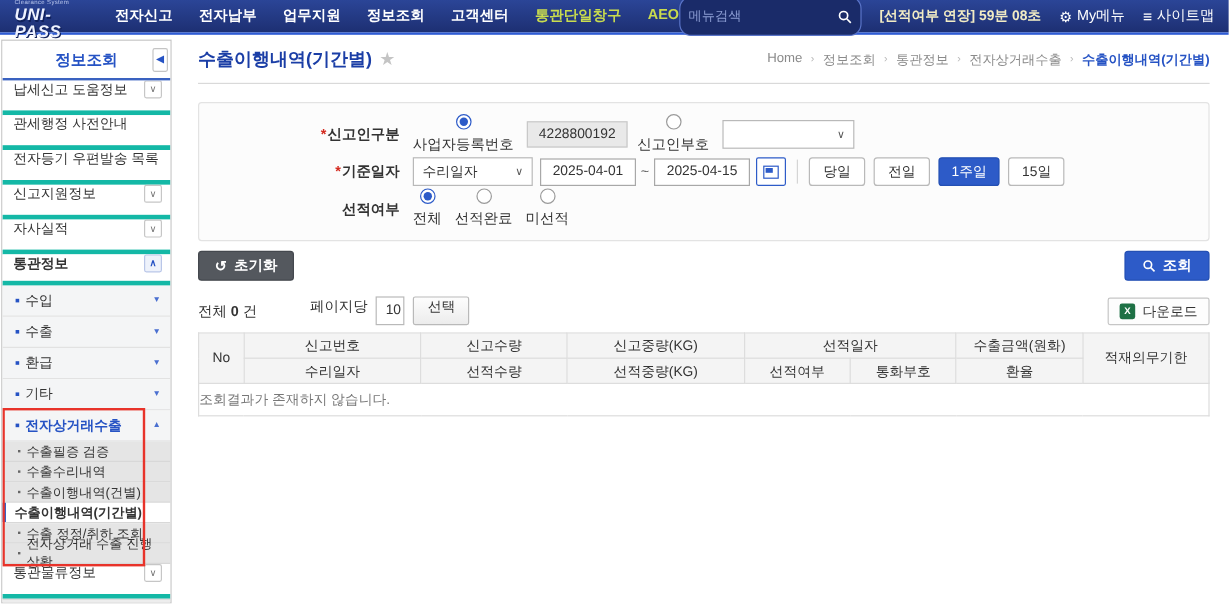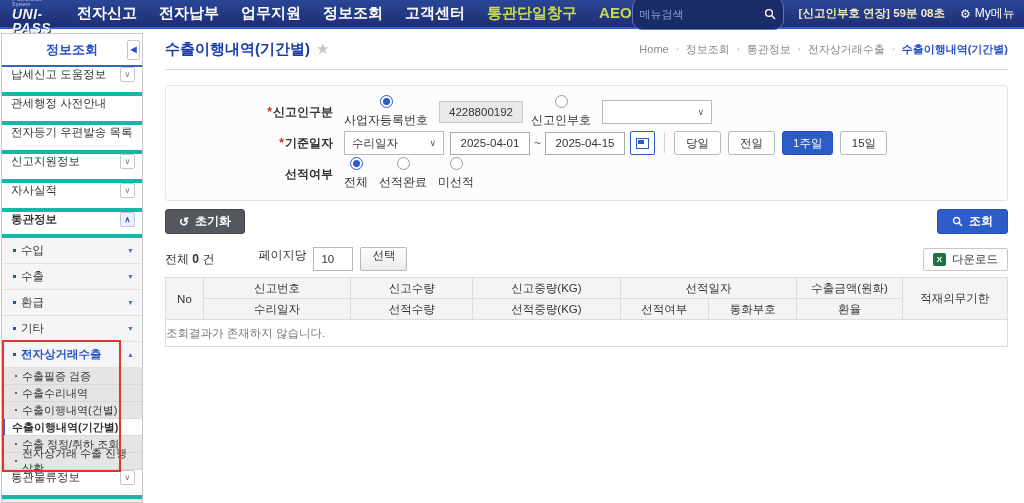--- a/index.html
+++ b/index.html
@@ -7,21 +7,21 @@
     font-family:"Liberation Sans", sans-serif; font-size:12px; color:#333; }
 
   
   .topbar{height:29px;background:linear-gradient(#2b4597,#1d2f72);border-bottom:2px solid #2e5bd4;
     display:flex;align-items:center;padding:0 12px;}
   .logo{display:flex;flex-direction:column;line-height:1;margin-right:26px;cursor:pointer;}
   .logo-tagline{font-size:5px;color:#bcc9ef;letter-spacing:.3px;}
   .logo-text{font-size:14px;font-weight:bold;font-style:italic;color:#eef2ff;letter-spacing:.5px;
     text-shadow:1px 1px 0 #10205a;}
   .topnav{display:flex;gap:22px;}
-  .topnav .nav-item{color:#fff;font-weight:bold;font-size:15px;cursor:pointer;white-space:nowrap;}
+  .topnav .nav-item{color:#fff;font-weight:bold;font-size:12px;cursor:pointer;white-space:nowrap;}
   .topnav .nav-item.hl{color:#c9dc4e;}
   .topbar-right{margin-left:auto;display:flex;align-items:center;gap:15px;}
   .search-pill{width:152px;height:33px;border:1px solid #5a74c8;border-radius:10px;background:#1a2b69;
     display:flex;align-items:center;justify-content:space-between;padding:0 7px;}
   .search-pill input{background:transparent;border:none;outline:none;color:#9fb0e0;font-size:11px;width:112px;
     font-family:"Liberation Sans",sans-serif;}
   .search-pill input::placeholder{color:#8d9ed4;}
   .logout-info{color:#f2ecc4;font-size:11.5px;font-weight:bold;white-space:nowrap;}
   .tb-link{color:#fff;font-size:12px;display:flex;align-items:center;gap:4px;cursor:pointer;white-space:nowrap;}
   .gear{font-size:12px;color:#fff;}
@@ -102,21 +102,21 @@
   .actions-row{display:flex;margin-top:8px;align-items:center;}
   .btn-reset{height:25px;padding:0 13px;background:#54585e;color:#fff;border:1px solid #44484e;border-radius:3px;
     display:inline-flex;align-items:center;gap:6px;font-size:12px;font-weight:bold;cursor:pointer;}
   .reset-glyph{font-size:12px;}
   .btn-search{margin-left:auto;height:25px;padding:0 14px;background:#2d5bc8;color:#fff;border:1px solid #2450b4;
     border-radius:3px;display:inline-flex;align-items:center;gap:6px;font-size:12px;font-weight:bold;cursor:pointer;}
 
   .controls-row{display:flex;align-items:center;margin-top:13px;font-size:12px;}
   .total-count{font-weight:bold;}
   .perpage{margin-left:44px;display:flex;align-items:flex-start;gap:7px;}
-  .sel.perpage-sel{width:40px;gap:29px;}
+  .sel.perpage-sel{width:24px;gap:29px;}
   .btn-select{height:24px;padding:0 11px;border:1px solid #b9b9b9;background:linear-gradient(#fdfdfd,#ececec);
     border-radius:2px;font-size:11.5px;cursor:pointer;color:#333;}
   .btn-download{margin-left:auto;height:23px;padding:0 9px;border:1px solid #c6c6c6;background:#fdfdfd;
     border-radius:2px;display:inline-flex;align-items:center;gap:6px;font-size:11.5px;cursor:pointer;color:#333;}
   .excel-icon{width:13px;height:13px;background:#1e7145;border-radius:2px;color:#fff;font-size:8px;font-weight:bold;
     display:flex;align-items:center;justify-content:center;}
 
   table.result{width:100%;border-collapse:collapse;margin-top:6px;border-top:1px solid #8a8a8a;}
   table.result th{background:#f4f4f4;border:1px solid #ddd;height:21px;font-size:11.5px;font-weight:normal;
     color:#333;padding:1px 2px;}
@@ -141,21 +141,21 @@
     <span class="nav-item hl">AEO</span>
   </div>
   <div class="topbar-right">
     <div class="search-pill">
       <input type="text" placeholder="메뉴검색" style="">
       <svg width="12" height="12" viewBox="0 0 12 12">
         <circle cx="5" cy="5" r="3.4" fill="none" stroke="#fff" stroke-width="1.4"></circle>
         <line x1="7.6" y1="7.6" x2="11" y2="11" stroke="#fff" stroke-width="1.4"></line>
       </svg>
     </div>
-    <span class="logout-info">[신고인부호 연장] 59분 08초</span>
+    <span class="logout-info">[선적여부 연장] 59분 08초</span>
     <span class="tb-link">
       <span class="gear">⚙</span>
       <span>My메뉴</span>
     </span>
     <span class="tb-link">
       <span class="hamburger">≡</span>
       <span>사이트맵</span>
     </span>
   </div>
 </div>

